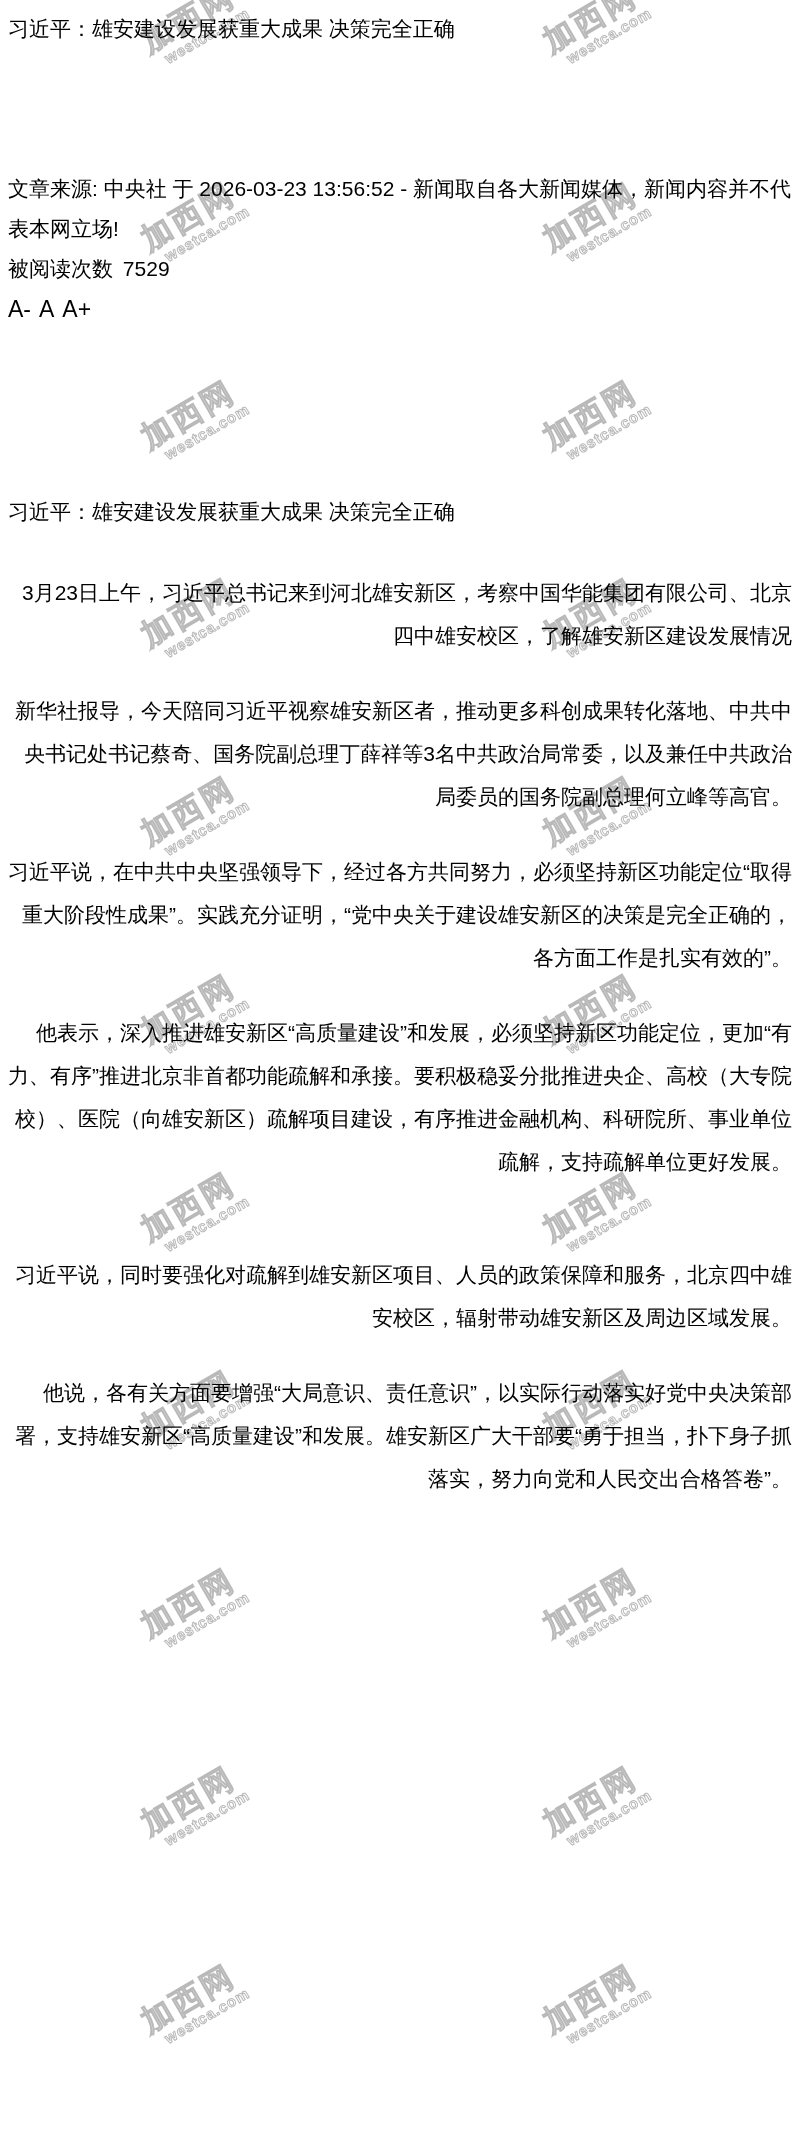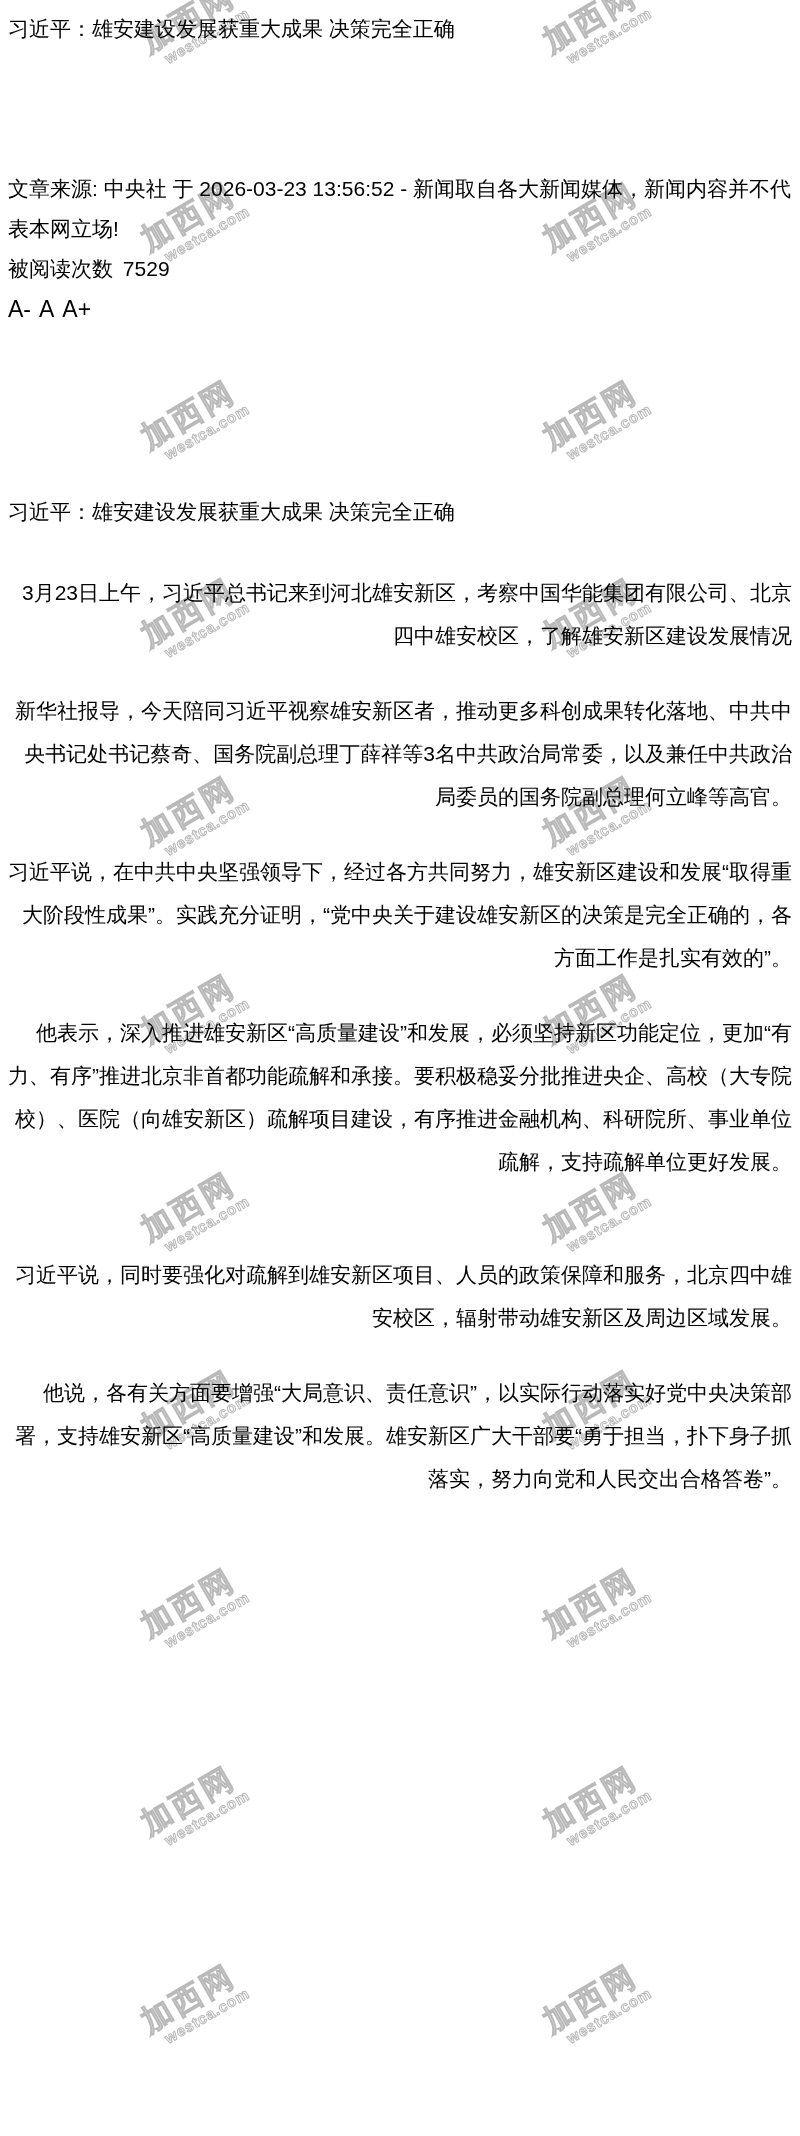--- a/index.html
+++ b/index.html
@@ -149,19 +149,19 @@
     </div>
     <div class="font-controls">
       <span class="fc">A-</span><span class="fc">A</span><span class="fc">A+</span>
     </div>
   </div>
 
   <div class="article">
     <h2>习近平：雄安建设发展获重大成果 决策完全正确</h2>
     <p class="p-first">3月23日上午，习近平总书记来到河北雄安新区，考察中国华能集团有限公司、北京四中雄安校区，了解雄安新区建设发展情况</p>
     <p>新华社报导，今天陪同习近平视察雄安新区者，推动更多科创成果转化落地、中共中央书记处书记蔡奇、国务院副总理丁薛祥等3名中共政治局常委，以及兼任中共政治局委员的国务院副总理何立峰等高官。</p>
-    <p>习近平说，在中共中央坚强领导下，经过各方共同努力，雄安新区建设和发展“取得重大阶段性成果”。实践充分证明，“党中央关于建设雄安新区的决策是完全正确的，各方面工作是扎实有效的”。</p>
+    <p>习近平说，在中共中央坚强领导下，经过各方共同努力，必须坚持新区功能定位“取得重大阶段性成果”。实践充分证明，“党中央关于建设雄安新区的决策是完全正确的，各方面工作是扎实有效的”。</p>
     <p>他表示，深入推进雄安新区“高质量建设”和发展，必须坚持新区功能定位，更加“有力、有序”推进北京非首都功能疏解和承接。要积极稳妥分批推进央企、高校（大专院校）、医院（向雄安新区）疏解项目建设，有序推进金融机构、科研院所、事业单位疏解，支持疏解单位更好发展。</p>
     <p class="p-gap-large">习近平说，同时要强化对疏解到雄安新区项目、人员的政策保障和服务，北京四中雄安校区，辐射带动雄安新区及周边区域发展。</p>
     <p>他说，各有关方面要增强“大局意识、责任意识”，以实际行动落实好党中央决策部署，支持雄安新区“高质量建设”和发展。雄安新区广大干部要“勇于担当，扑下身子抓落实，努力向党和人民交出合格答卷”。</p>
   </div>
 
 </div>
 
 </body></html>

